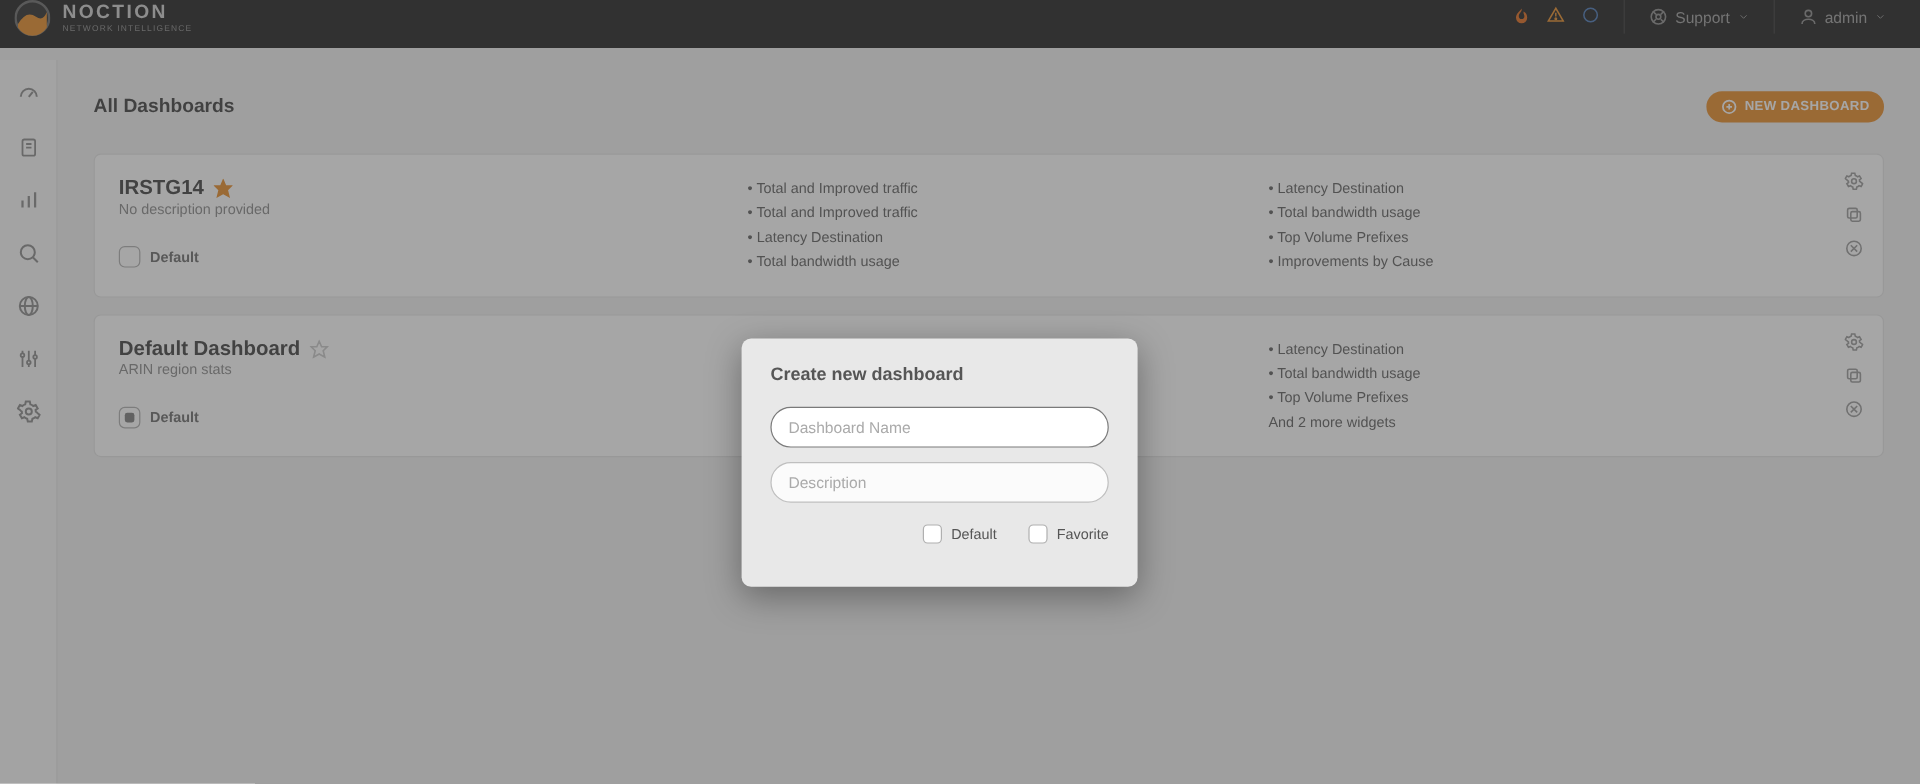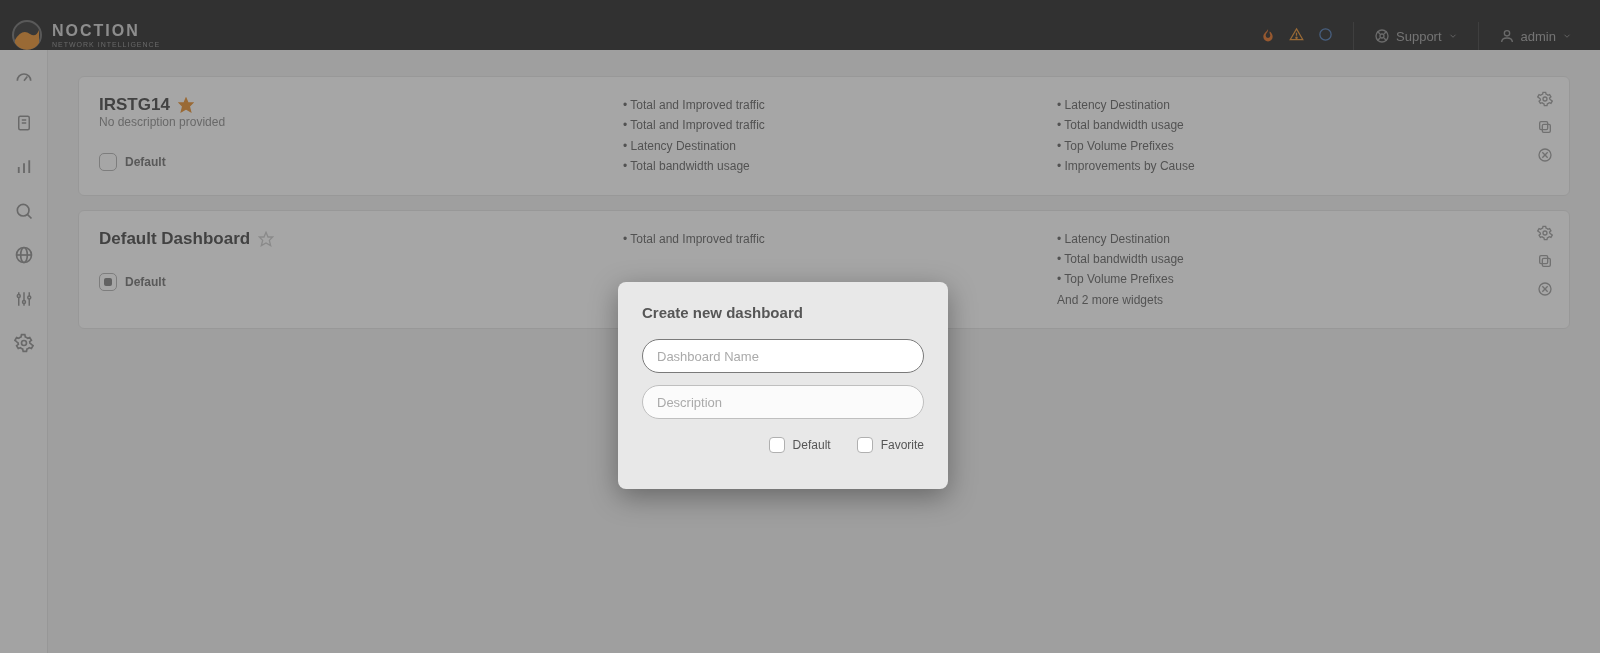--- a/index.html
+++ b/index.html
@@ -1,18 +1,18 @@
 <!DOCTYPE html>
 <html><head>
 <meta charset="utf-8">
 <style>
   * { box-sizing: border-box; margin: 0; padding: 0; }
   html, body { width: 1600px; height: 653px; font-family: Arial, Helvetica, sans-serif; background:#f1f1f1; overflow:hidden; }
   
-  .topbar { position:absolute; top:0; left:0; right:0; height:50px; background:#202020; display:flex; align-items:flex-end; color:#bdbdbd; }
+  .topbar { position:absolute; top:0; left:0; right:0; height:40px; background:#202020; display:flex; align-items:flex-start; color:#bdbdbd; }
   .brand { display:flex; align-items:center; gap:10px; padding-left:12px; }
   .brand-text { display:flex; flex-direction:column; line-height:1; }
   .brand-name { font-size:16px; font-weight:700; letter-spacing:2px; color:#d0d0d0; }
   .brand-sub  { font-size:7px; letter-spacing:1px; color:#8a8a8a; margin-top:2px; }
   .top-right { margin-left:auto; display:flex; align-items:center; gap:14px; padding-right:28px; font-size:13px; }
   .top-right .sep { width:1px; height:28px; background:#3a3a3a; margin:0 6px; }
   .top-link { display:flex; align-items:center; gap:6px; color:#9f9f9f; cursor:pointer; }
   .chev { width:10px; height:10px; display:inline-block; }
   
   .sidenav { position:absolute; top:50px; left:0; bottom:0; width:48px; background:#fafafa; border-right:1px solid #e2e2e2; display:flex; flex-direction:column; align-items:center; gap:22px; padding-top:18px; color:#8b8b8b; }
@@ -156,20 +156,31 @@
     </div>
   <div class="nav-btn">
       <svg width="20" height="20" viewBox="0 0 24 24" fill="none" stroke="#8b8b8b" stroke-width="2">
         <circle cx="12" cy="12" r="3"></circle>
         <path d="M19 12a7 7 0 0 0-.2-1.6l2.1-1.6-2-3.4-2.5 1a7 7 0 0 0-2.8-1.6L13 2h-4l-.6 2.8a7 7 0 0 0-2.8 1.6l-2.5-1-2 3.4 2.1 1.6A7 7 0 0 0 5 12a7 7 0 0 0 .2 1.6l-2.1 1.6 2 3.4 2.5-1a7 7 0 0 0 2.8 1.6L11 22h4l.6-2.8a7 7 0 0 0 2.8-1.6l2.5 1 2-3.4-2.1-1.6A7 7 0 0 0 19 12z"></path>
       </svg>
     </div>
 </div>
 
 <div class="content">
+  <div class="page-header">
+    <div class="page-title">All Dashboards</div>
+    <button class="new-btn">
+      <svg width="14" height="14" viewBox="0 0 24 24" fill="none" stroke="#fff" stroke-width="2.5">
+          <circle cx="12" cy="12" r="9"></circle>
+          <line x1="12" y1="8" x2="12" y2="16"></line>
+          <line x1="8" y1="12" x2="16" y2="12"></line>
+        </svg>
+      <span>NEW DASHBOARD</span>
+    </button>
+  </div>
   <div id="dashboards-container">
       <div class="card">
         <div class="col-left">
           <div class="dash-name">
             <span>IRSTG14</span>
             <svg width="16" height="16" viewBox="0 0 24 24" fill="#e88c28" stroke="#e88c28" stroke-width="2">
               <polygon points="12 2 15 9 22 9 17 14 19 22 12 18 5 22 7 14 2 9 9 9"></polygon>
             </svg>
           </div>
           <div class="dash-desc">No description provided</div>
@@ -197,20 +208,21 @@
         </div>
       </div>
       <div class="card">
         <div class="col-left">
           <div class="dash-name">
             <span>Default Dashboard</span>
             <svg width="16" height="16" viewBox="0 0 24 24" fill="none" stroke="#c9c9c9" stroke-width="2">
               <polygon points="12 2 15 9 22 9 17 14 19 22 12 18 5 22 7 14 2 9 9 9"></polygon>
             </svg>
           </div>
+          <div class="dash-desc">ARIN region stats</div>
           <div class="default-row">
             <span class="checkbox filled"></span>
             <span>Default</span>
           </div>
         </div>
         <div class="col-widgets1">• Total and Improved traffic</div>
         <div class="col-widgets2">• Latency Destination<br>• Total bandwidth usage<br>• Top Volume Prefixes<br>And 2 more widgets</div>
         <div class="card-actions">
           <span class="act"><svg width="16" height="16" viewBox="0 0 24 24" fill="none" stroke="#9a9a9a" stroke-width="2">
               <circle cx="12" cy="12" r="3"></circle>

